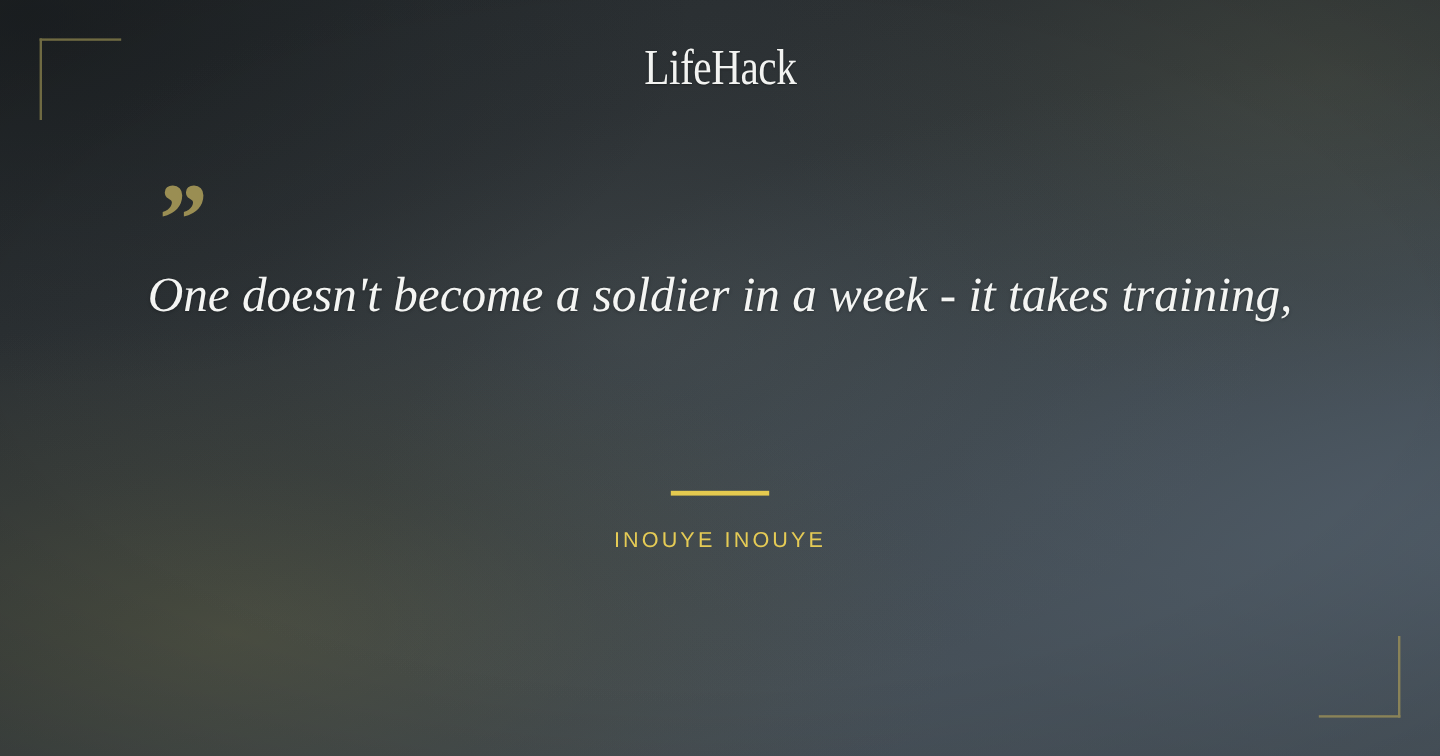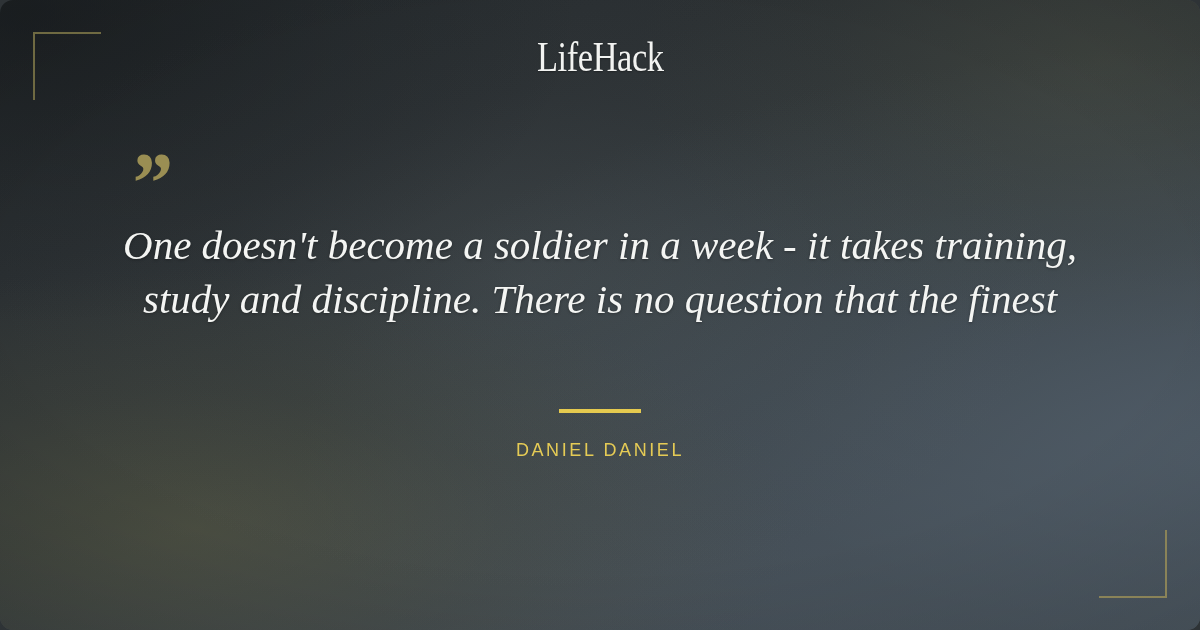--- a/index.html
+++ b/index.html
@@ -8,21 +8,20 @@
     background: #2e3336;
   }
   #card {
     position: relative;
     width: 1200px;
     height: 630px;
     overflow: hidden;
     font-family: "Liberation Sans", sans-serif;
     background-color: #3a4145;
     isolation: isolate;
-    border-radius: 13px;
   }
 
   
   .bg-layer {
     position: absolute;
     inset: 0;
     pointer-events: none;
   }
   #bg-base {
     background:
@@ -169,20 +168,19 @@
   <div class="corner" id="corner-bottom-right"></div>
 
   <div id="brand">
     <span id="brand-text">LifeHack</span>
   </div>
 
   <div id="quote-block">
     <div id="quote-mark">”</div>
     <div id="quote-text">
       <span class="qline">One doesn't become a soldier in a week - it takes training,</span>
-      <span class="qline">study and discipline. There is no question that the finest</span>
     </div>
   </div>
 
   <div id="divider"></div>
-  <div id="author">DANIEL DANIEL</div>
+  <div id="author">INOUYE INOUYE</div>
 
 </div>
 
 </body></html>

